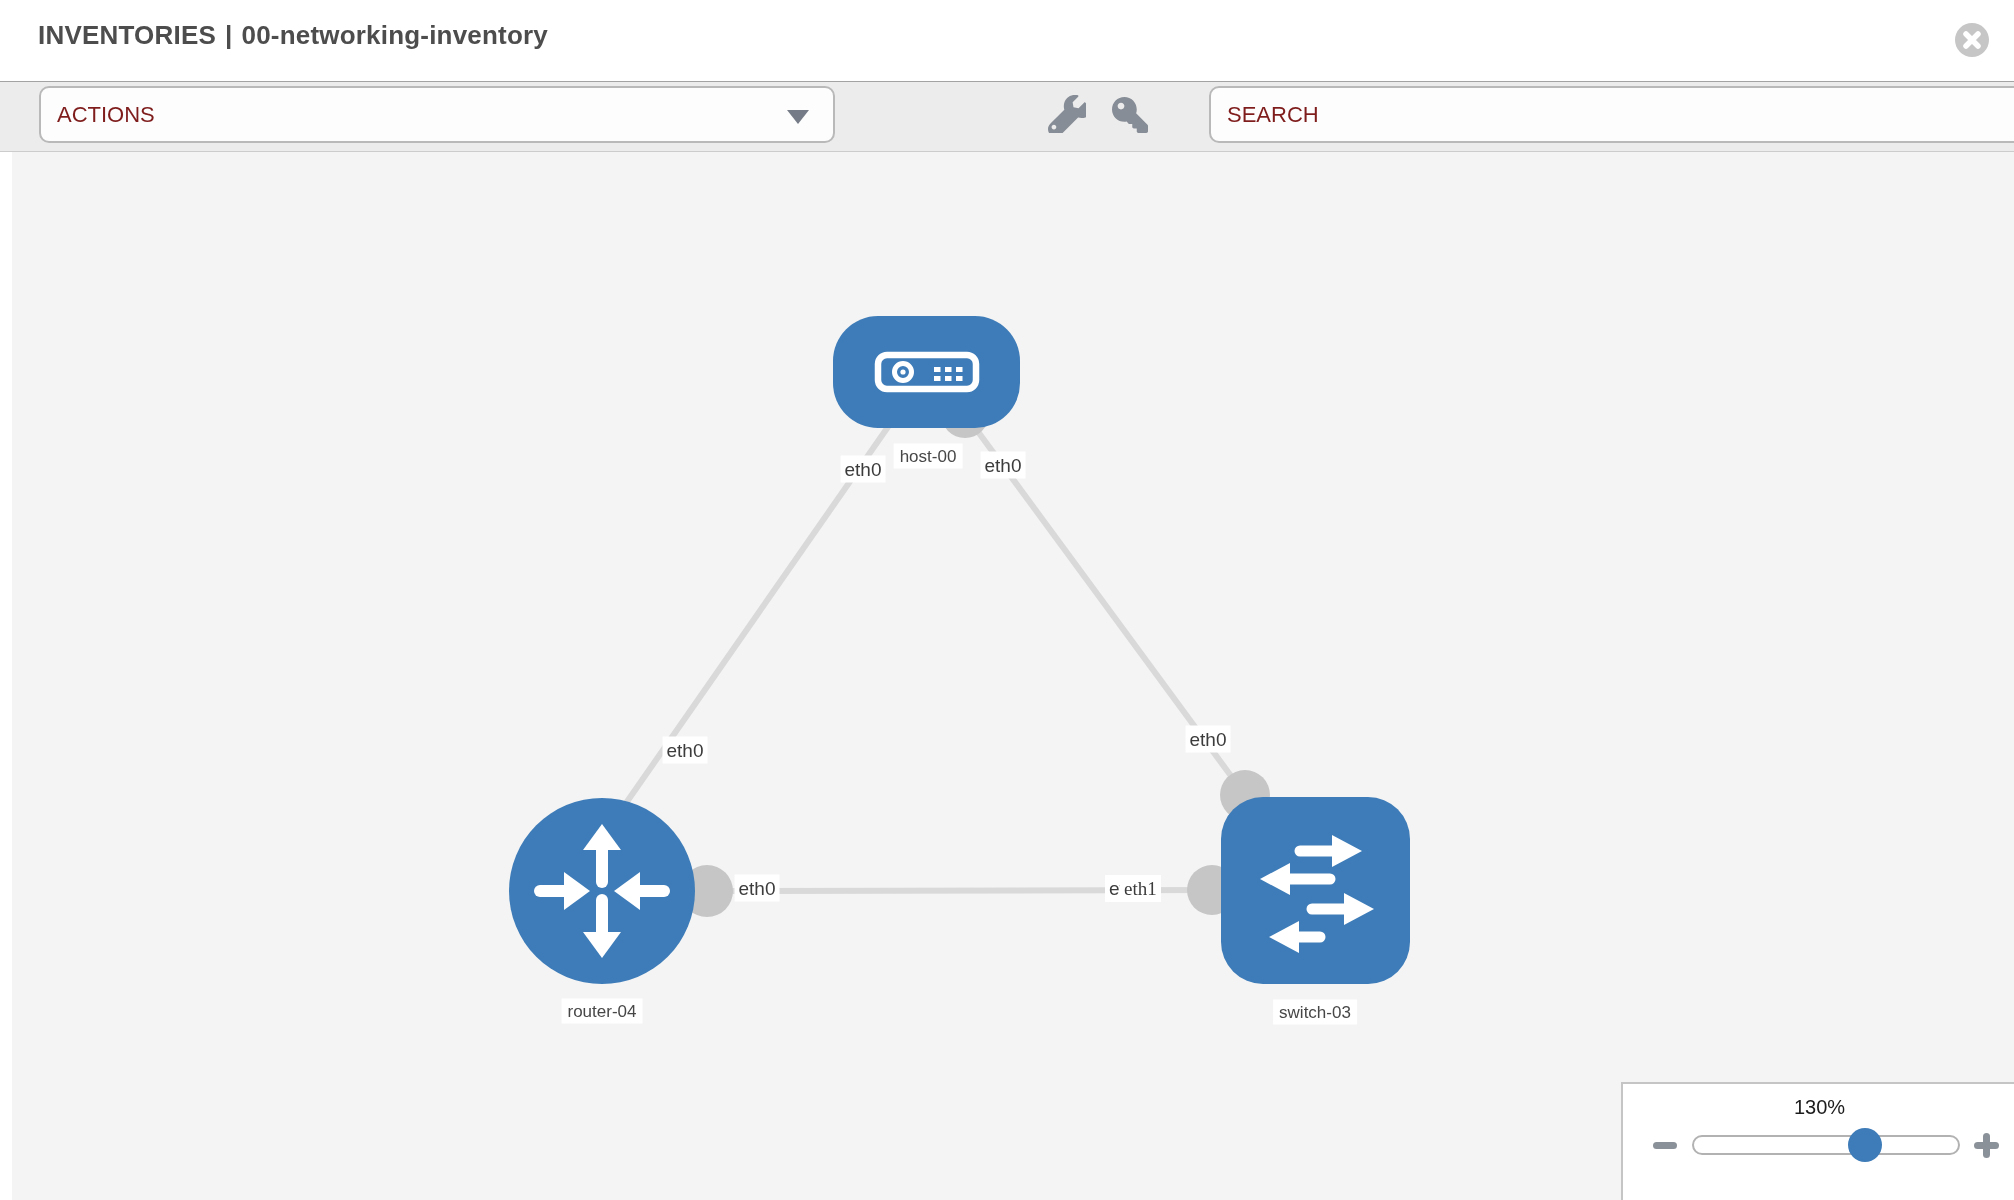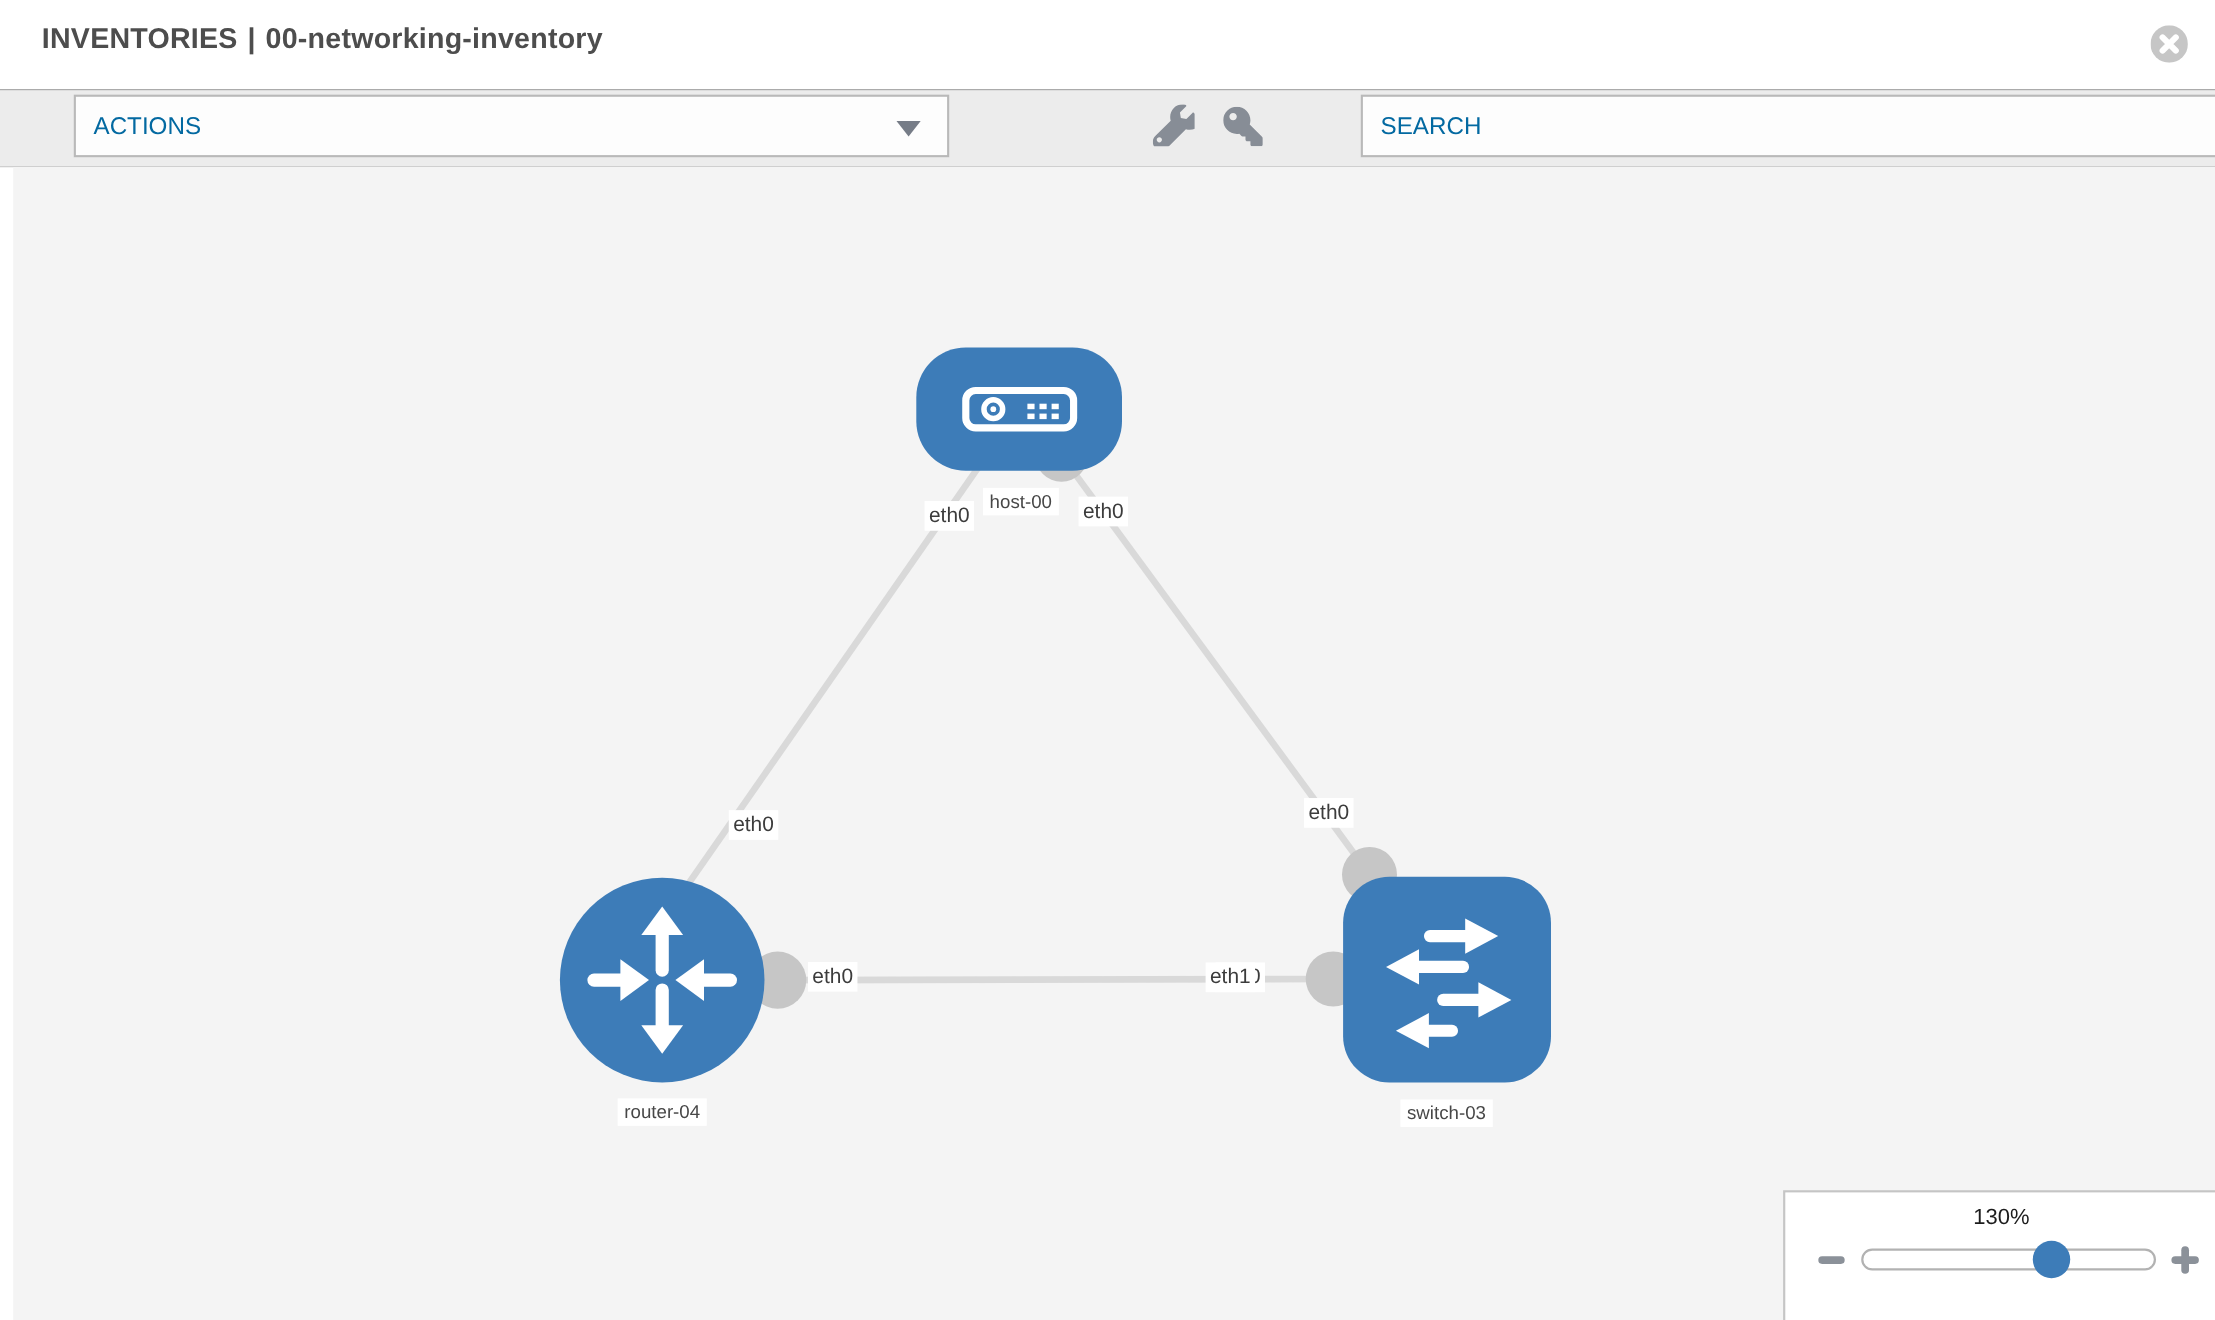--- a/index.html
+++ b/index.html
@@ -12,22 +12,22 @@
   .title { position:absolute; left:38px; top:0; height:70px; display:flex; align-items:center;
            font-size:26px; font-weight:700; color:#4d4d4d; letter-spacing:.2px; }
   .title span { margin-right:9px; }
   .title span:last-child { margin-right:0; }
   .close-btn { position:absolute; left:1955px; top:23px; width:34px; height:34px; cursor:pointer; }
 
   
   .toolbar { position:absolute; left:0; top:81px; width:2014px; height:71px; background:#ececec;
              border-top:1px solid #a3a3a3; border-bottom:1px solid #cccccc; }
   .select-box { position:absolute; top:4px; height:57px; background:#fdfdfd; border:2px solid #b9b9b9;
-                border-radius:0; display:flex; align-items:center; font-size:22px; color:#0369a1;
-                padding-left:16px; cursor:pointer;margin-left:28px; }
+                border-radius:10px; display:flex; align-items:center; font-size:22px; color:#7f1d1d;
+                padding-left:16px; cursor:pointer; }
   .actions-box { left:39px; width:796px; }
   .search-box  { left:1209px; width:880px;text-align:right; }
   .caret { position:absolute; width:0; height:0; border-left:11px solid transparent;
            border-right:11px solid transparent; border-top:14px solid #767c87; top:22px; }
   .actions-box .caret { right:24px; }
   .search-box  .caret { right:14px; }
   .tool-icon { position:absolute; width:38px; height:38px; cursor:pointer; }
   .wrench-btn { left:1048px; top:13px; }
   .key-btn    { left:1112px; top:15px; }
 
@@ -165,21 +165,21 @@
 
     <div class="chip" style="left:851px; top:317px;">eth0</div>
     <div class="chip node-label" style="left:916px; top:304px;">host-00</div>
     <div class="chip" style="left:991px; top:313px;">eth0</div>
 
     <div class="chip" style="left:673px; top:598px;">eth0</div>
     <div class="chip" style="left:1196px; top:587px;">eth0</div>
 
     <div class="chip" style="left:745px; top:736px;">eth0</div>
     <div class="chip abs" style="left:1093px; top:723px;">eth0</div>
-    <div class="chip abs" style="left:1084px; top:723px;">eth1</div>
+    <div class="chip abs" style="left:1108px; top:723px;font-family:Liberation Serif, serif;">eth1</div>
 
     <div class="chip node-label" style="left:590px; top:859px;">router-04</div>
     <div class="chip node-label" style="left:1303px; top:860px;">switch-03</div>
   </div>
 
   <div class="zoom-panel">
     <div class="zoom-value">130%</div>
     <div class="zoom-minus"></div>
     <div class="zoom-track"></div>
     <div class="zoom-thumb"></div>

